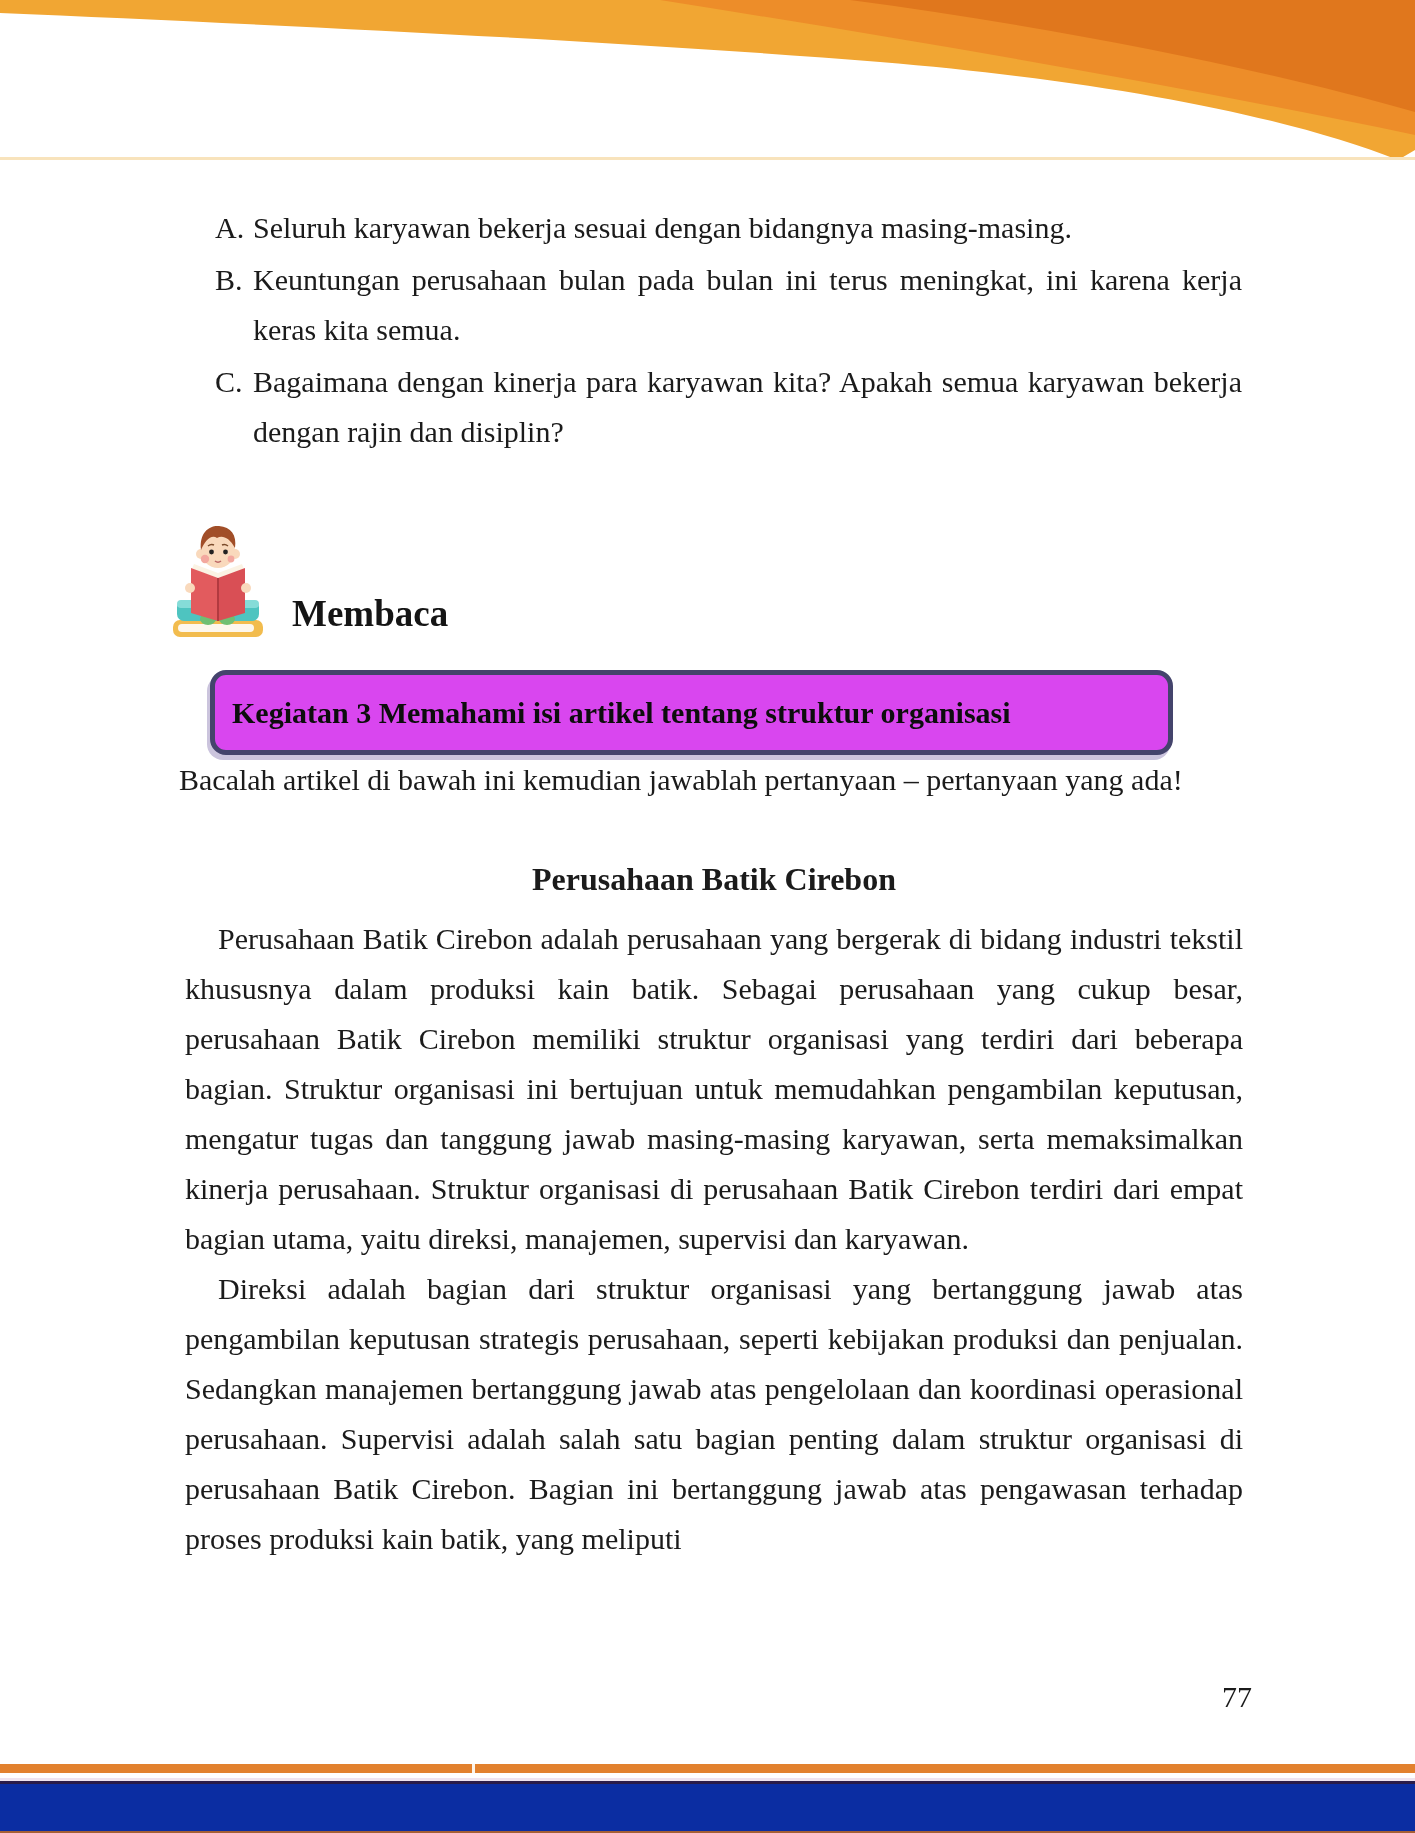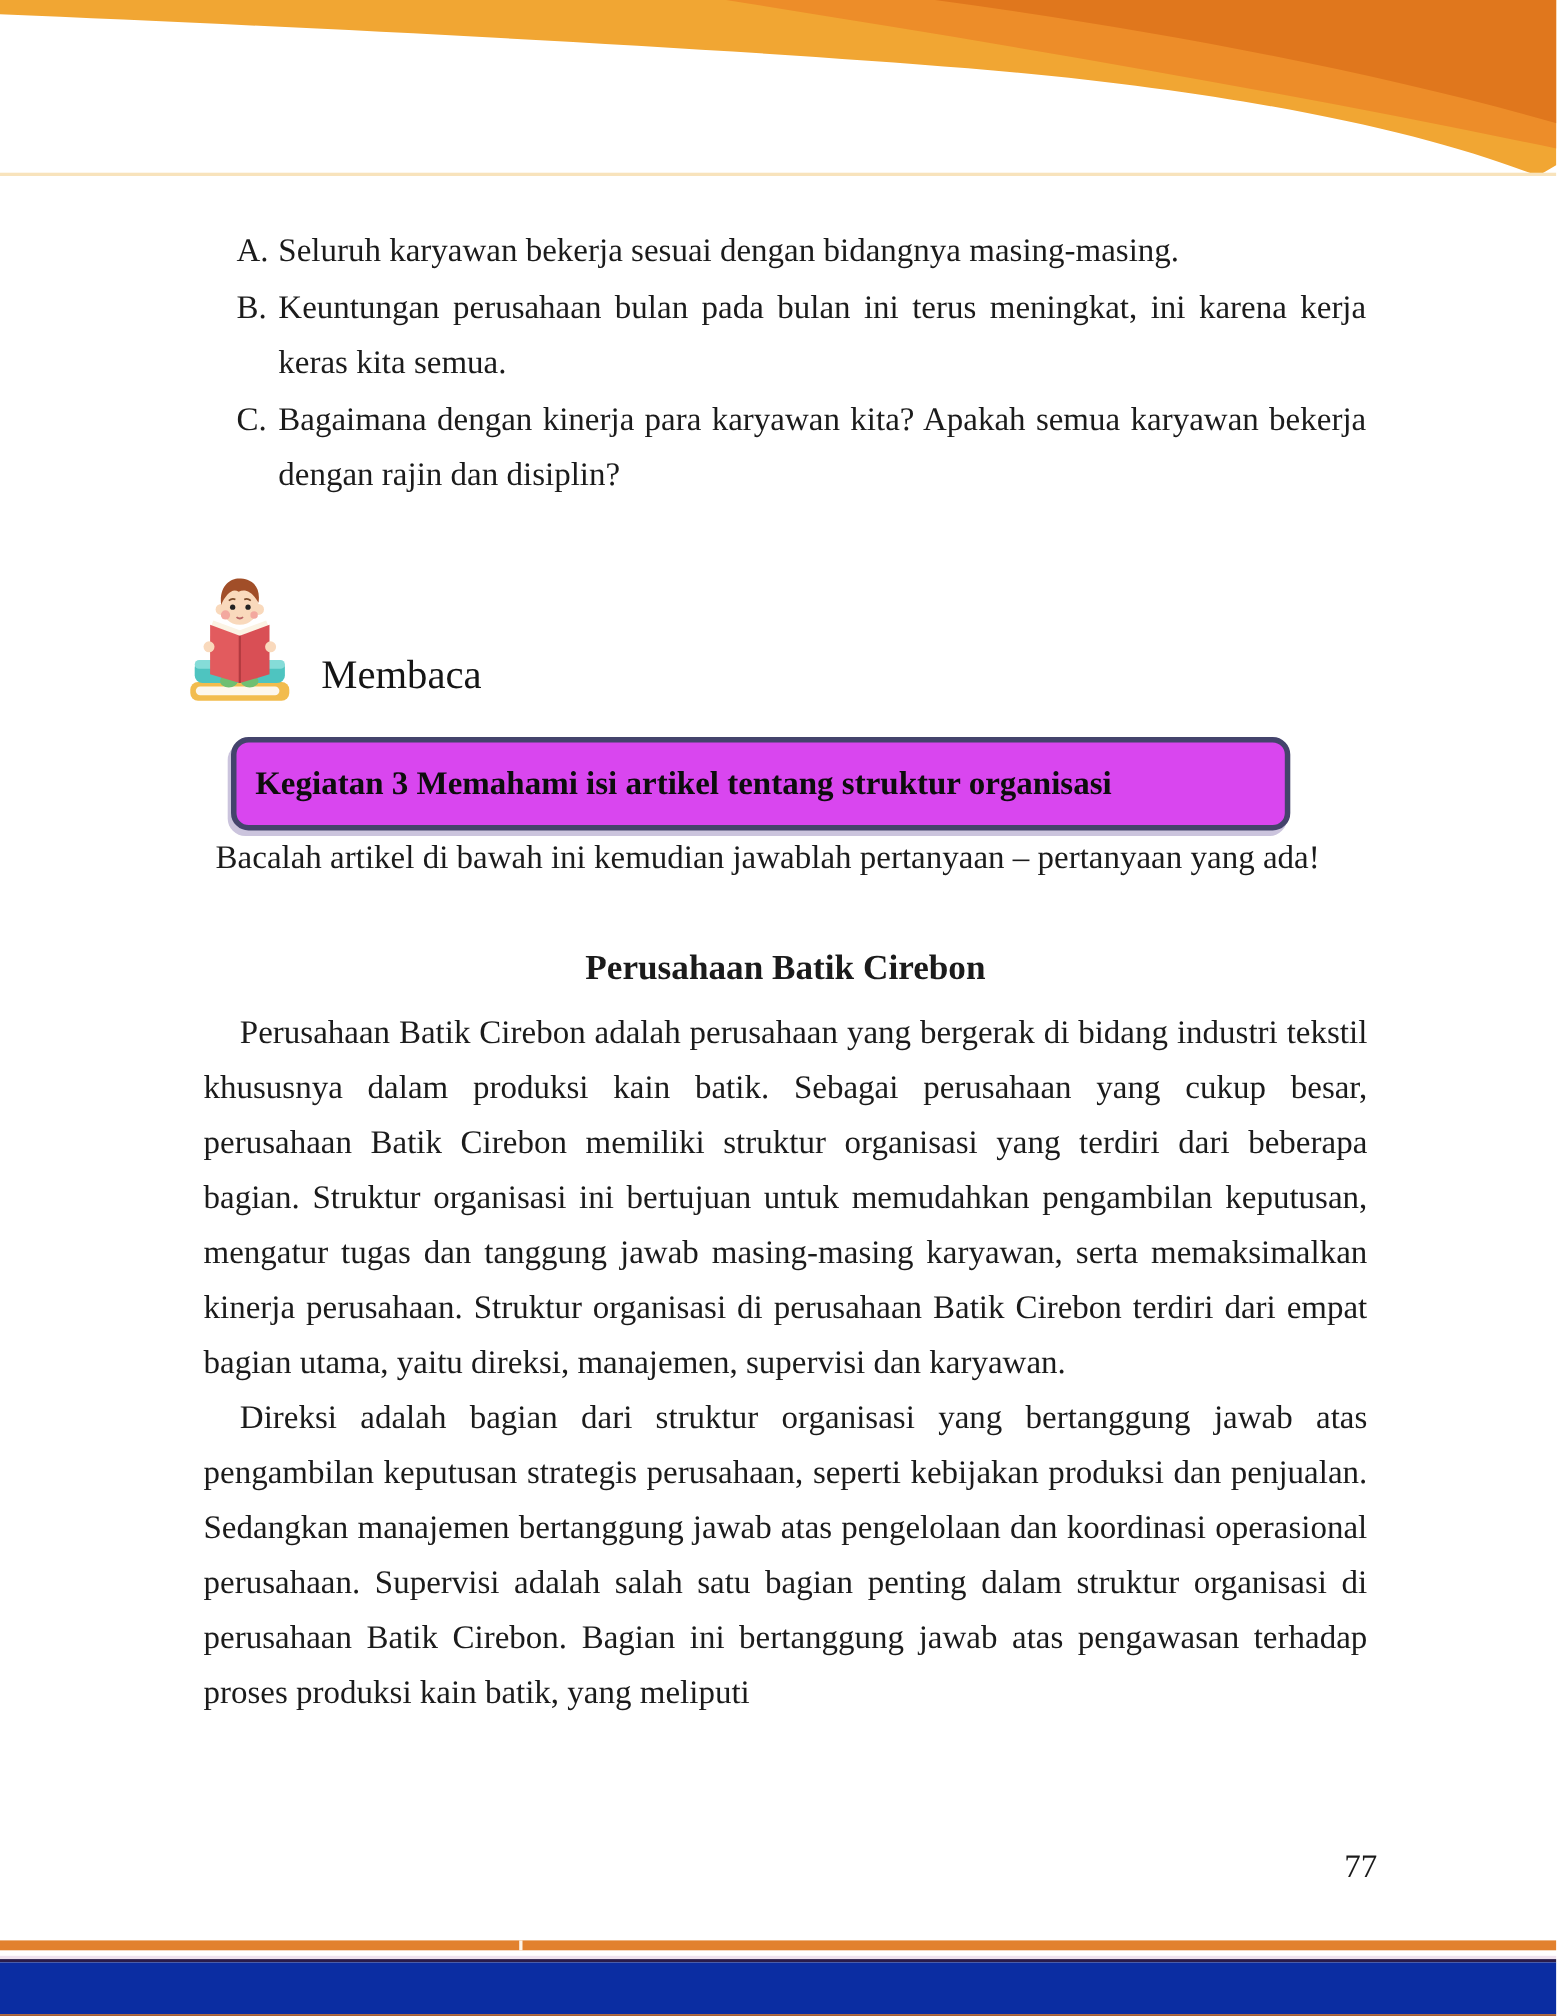--- a/index.html
+++ b/index.html
@@ -20,36 +20,36 @@
     list-style:none;margin:0;padding:0;
     font-size:30px;line-height:50px;
   }
   .answer-list li{display:flex;margin-bottom:2px;}
   .li-label{flex:none;width:38px;}
   .li-text{flex:1;text-align:justify;}
   
   .reading-icon{position:absolute;left:168px;top:520px;width:100px;height:122px;}
   .membaca-heading{
     position:absolute;left:292px;top:592px;margin:0;
-    font-size:37px;font-weight:normal;color:#151515;
+    font-size:37px;font-weight:bold;color:#151515;
   }
   
   .activity-box{
     position:absolute;left:210px;top:670px;width:963px;height:85px;
     box-sizing:border-box;
     background:#d946ef;
     border:5px solid #44446C;
     border-radius:16px;
     box-shadow:-3px 5px 0 #CBC4DD;
     display:flex;align-items:center;
     padding-left:17px;
   }
   .activity-title{font-size:30px;font-weight:bold;color:#0d0d0d;}
   .instruction{
-    position:absolute;left:196px;top:763px;width:1058px;margin:0;
+    position:absolute;left:179px;top:763px;width:1058px;margin:0;
     font-size:30px;
   }
   
   .article{
     position:absolute;left:185px;top:854px;width:1058px;
     font-size:30px;line-height:50px;
   }
   .article-title{
     margin:0 0 10px 0;text-align:center;
     font-size:32px;font-weight:bold;

